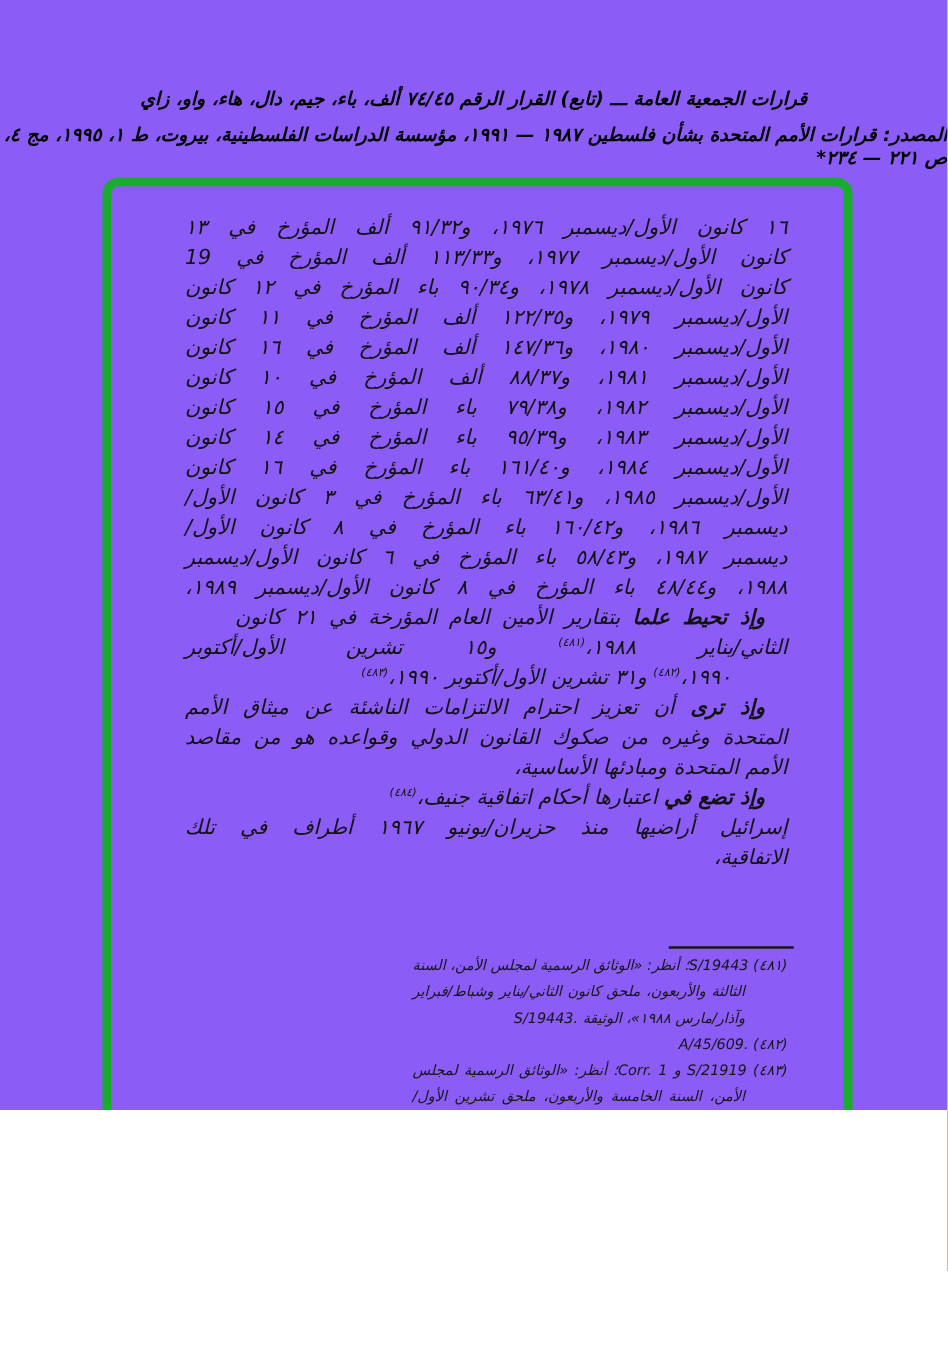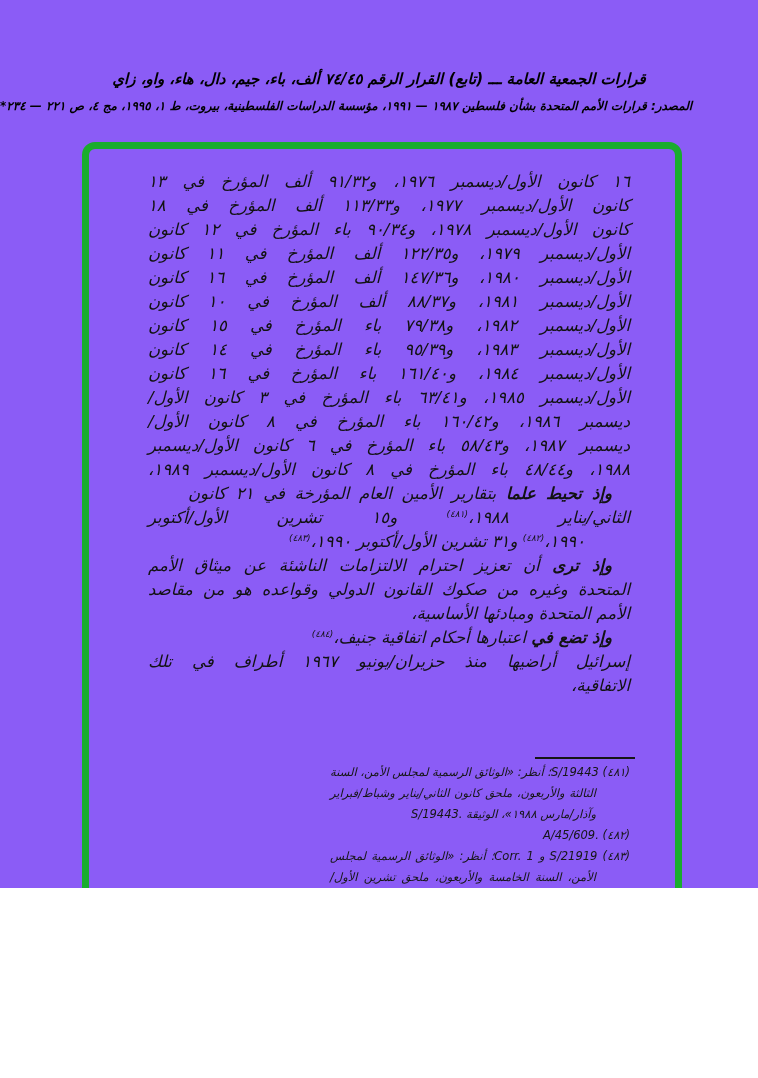--- a/index.html
+++ b/index.html
@@ -1,21 +1,21 @@
 <!DOCTYPE html>
 <html lang="ar"><head>
 <meta charset="utf-8">
 <style>
   html,body{margin:0;padding:0;background:#ffffff;}
   .page{position:relative;width:758px;height:888px;background:#8b5cf6;
         font-family:"DejaVu Sans",sans-serif;color:#121212;overflow:hidden;font-style:italic;}
   .hdr-title{position:absolute;top:70px;left:0;width:100%;text-align:center;
              direction:rtl;font-weight:bold;font-size:15px;color:#000;}
-  .hdr-source{position:absolute;top:99px;left:0;width:100%;text-align:left;
-              direction:rtl;font-weight:bold;font-size:12px;color:#000;}
+  .hdr-source{position:absolute;top:99px;left:0;width:100%;text-align:right;
+              direction:rtl;font-weight:bold;font-size:15px;color:#000;}
   .gbox{position:absolute;left:82px;top:142px;width:600px;height:832px;
         border:7px solid #1aac2e;border-radius:13px;box-sizing:border-box;background:transparent;}
   .btext{position:absolute;left:148px;top:170px;width:482px;}
   .bline{direction:rtl;height:24px;line-height:24px;font-size:16.5px;
          text-align:justify;white-space:normal;overflow:visible;}
   .bline.just{text-align-last:justify;}
   .bline.right{text-align:right;text-align-last:right;}
   .bline b{font-weight:bold;}
   sup{font-size:9px;line-height:0;vertical-align:super;}
   .fnsep{position:absolute;left:535px;top:757px;width:100px;height:2px;background:#161616;}
@@ -30,21 +30,21 @@
 
 <div class="page">
 
   <div class="hdr-title">قرارات الجمعية العامة ـــ (تابع) القرار الرقم ٧٤/٤٥ ألف، باء، جيم، دال، هاء، واو، زاي</div>
   <div class="hdr-source">المصدر: قرارات الأمم المتحدة بشأن فلسطين ١٩٨٧ — ١٩٩١، مؤسسة الدراسات الفلسطينية، بيروت، ط ١، ١٩٩٥، مج ٤، ص ٢٢١ — ٢٣٤*</div>
 
   <div class="gbox" style="border-color: rgb(26, 172, 46);"></div>
 
   <div class="btext">
       <div class="bline just">١٦ كانون الأول/ديسمبر ١٩٧٦، و٩١/٣٢ ألف المؤرخ في ١٣</div>
-      <div class="bline just">كانون الأول/ديسمبر ١٩٧٧، و١١٣/٣٣ ألف المؤرخ في ١٨</div>
+      <div class="bline just">كانون الأول/ديسمبر ١٩٧٧، و١١٣/٣٣ ألف المؤرخ في 19</div>
       <div class="bline just">كانون الأول/ديسمبر ١٩٧٨، و٩٠/٣٤ باء المؤرخ في ١٢ كانون</div>
       <div class="bline just">الأول/ديسمبر ١٩٧٩، و١٢٢/٣٥ ألف المؤرخ في ١١ كانون</div>
       <div class="bline just">الأول/ديسمبر ١٩٨٠، و١٤٧/٣٦ ألف المؤرخ في ١٦ كانون</div>
       <div class="bline just">الأول/ديسمبر ١٩٨١، و٨٨/٣٧ ألف المؤرخ في ١٠ كانون</div>
       <div class="bline just">الأول/ديسمبر ١٩٨٢، و٧٩/٣٨ باء المؤرخ في ١٥ كانون</div>
       <div class="bline just">الأول/ديسمبر ١٩٨٣، و٩٥/٣٩ باء المؤرخ في ١٤ كانون</div>
       <div class="bline just">الأول/ديسمبر ١٩٨٤، و١٦١/٤٠ باء المؤرخ في ١٦ كانون</div>
       <div class="bline just">الأول/ديسمبر ١٩٨٥، و٦٣/٤١ باء المؤرخ في ٣ كانون الأول/</div>
       <div class="bline just">ديسمبر ١٩٨٦، و١٦٠/٤٢ باء المؤرخ في ٨ كانون الأول/</div>
       <div class="bline just">ديسمبر ١٩٨٧، و٥٨/٤٣ باء المؤرخ في ٦ كانون الأول/ديسمبر</div>

